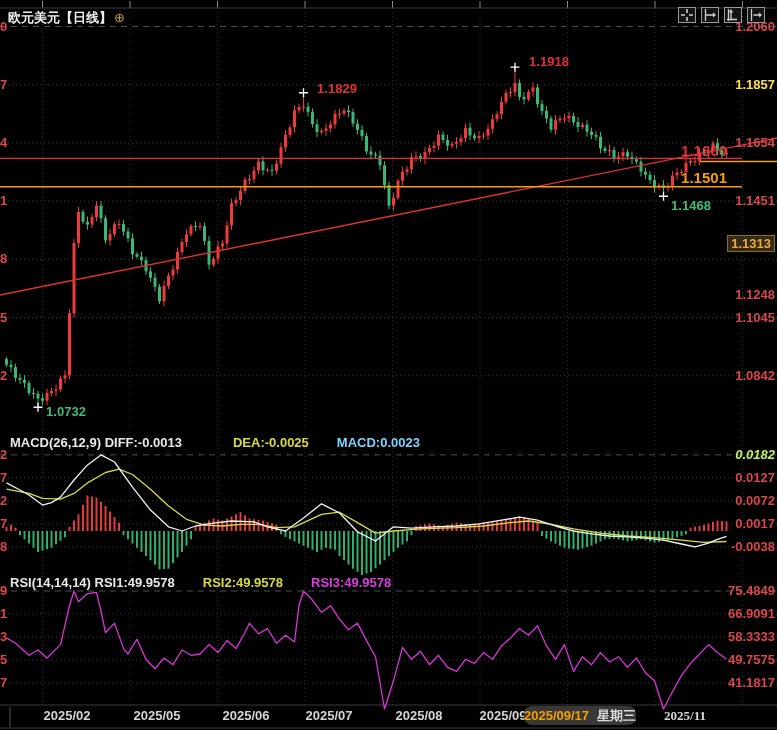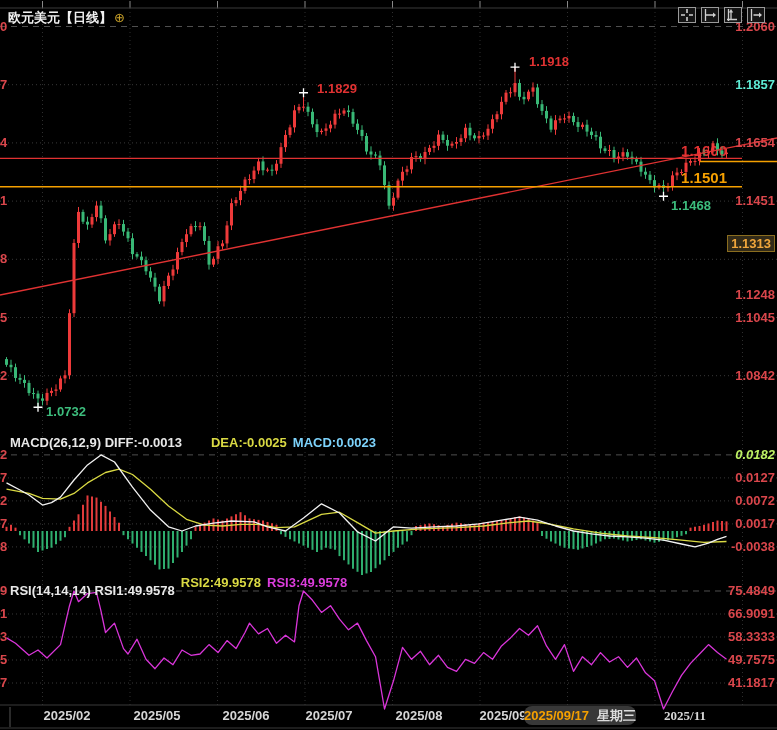--- a/index.html
+++ b/index.html
@@ -7,21 +7,21 @@
        font-family:"Liberation Sans","DejaVu Sans",sans-serif;}
   #chart-svg{position:absolute;left:0;top:0;z-index:1;}
   .lbl{position:absolute;z-index:10;white-space:nowrap;font-weight:700;font-size:13px;line-height:16px;}
   .rt{right:2px;text-align:right;}
   #title{position:absolute;left:8px;top:9px;z-index:12;color:#f0f0f0;font-size:13px;font-weight:700;}
   #attach{color:#c8a028;font-weight:400;margin-left:2px;font-size:13px;}
   #toolbar{position:absolute;left:678px;top:7px;z-index:12;display:flex;gap:5px;}
   .tool{width:18px;height:16px;border:1px solid #9a9a9a;background:#141414;display:flex;
         align-items:center;justify-content:center;box-sizing:border-box;}
   .tool svg{display:block;}
-  #macd-row,#rsi-row{position:absolute;left:10px;z-index:11;display:flex;gap:6px;
+  #macd-row,#rsi-row{position:absolute;left:10px;z-index:11;display:flex;gap:28px;
         font-size:13px;font-weight:700;}
   #macd-row{top:435px;}
   #rsi-row{top:575px;}
   #xaxis{position:absolute;left:0;top:705px;width:777px;height:23px;z-index:11;}
   .xlbl{position:absolute;top:3px;transform:translateX(-50%);color:#d6d6d6;
         font-size:13px;font-weight:700;white-space:nowrap;}
   #datebox{position:absolute;top:1px;height:19px;background:#383838;z-index:12;
         display:flex;align-items:center;justify-content:center;gap:8px;
         font-size:13px;font-weight:700;white-space:nowrap;border-radius:8px;}
   #watermark{position:absolute;left:640px;top:660px;z-index:5;color:#ededed;
@@ -604,29 +604,29 @@
         </svg>
     </span>
   </div>
 
   <div id="macd-row">
       <span style="color: rgb(232, 232, 232);">MACD(26,12,9) DIFF:-0.0013</span>
       <span style="color: rgb(217, 217, 67); padding-left: 23px;">DEA:-0.0025</span>
       <span style="color: #7dd3fc;">MACD:0.0023</span>
     </div>
   <div id="rsi-row">
-      <span style="color: rgb(232, 232, 232); margin-top: 8px;">RSI(14,14,14) RSI1:49.9578</span>
+      <span style="color: rgb(232, 232, 232);">RSI(14,14,14) RSI1:49.9578</span>
       <span style="color: rgb(217, 217, 67);">RSI2:49.9578</span>
       <span style="color: rgb(221, 61, 221);">RSI3:49.9578</span>
     </div>
 
   <div id="labels-layer">
       <div class="lbl rt" style="top: 18.5px; color: rgb(217, 70, 75);">1.2060</div>
       <div class="ldigit" style="top: 18.5px; color: rgb(217, 70, 75);">0</div>
-      <div class="lbl rt" style="top: 76.7001px; color: #5eead4;">1.1857</div>
+      <div class="lbl rt" style="top: 76.7001px; color: #fde047;">1.1857</div>
       <div class="ldigit" style="top: 76.7001px; color: rgb(217, 70, 75);">7</div>
       <div class="lbl rt" style="top: 134.9px; color: rgb(217, 70, 75);">1.1654</div>
       <div class="ldigit" style="top: 134.9px; color: rgb(217, 70, 75);">4</div>
       <div class="lbl rt" style="top: 193.1px; color: rgb(217, 70, 75);">1.1451</div>
       <div class="ldigit" style="top: 193.1px; color: rgb(217, 70, 75);">1</div>
       <div class="lbl rt" style="top: 251.3px; color: rgb(217, 70, 75); margin-top: 36px;">1.1248</div>
       <div class="ldigit" style="top: 251.3px; color: rgb(217, 70, 75);">8</div>
       <div class="lbl rt" style="top: 309.5px; color: rgb(217, 70, 75);">1.1045</div>
       <div class="ldigit" style="top: 309.5px; color: rgb(217, 70, 75);">5</div>
       <div class="lbl rt" style="top: 367.701px; color: rgb(217, 70, 75);">1.0842</div>

